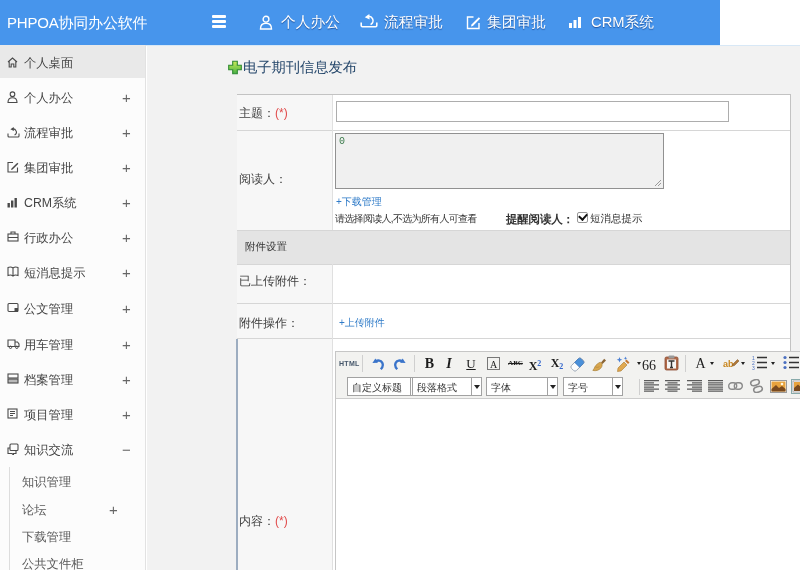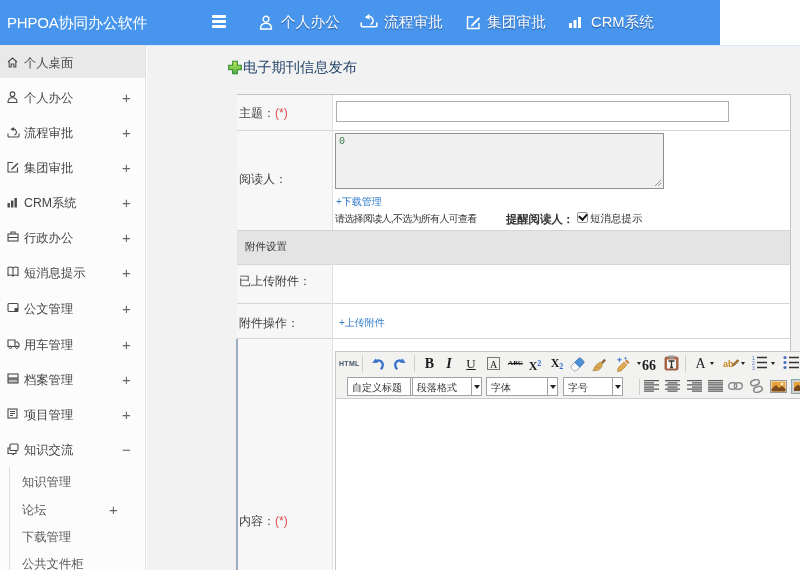--- a/index.html
+++ b/index.html
@@ -273,21 +273,21 @@
     <path d="M9.8 6.2 C10.8 8.2 9.8 10.8 7.4 12.4 C5 14 2.2 13.8 0.8 13.4 C2 12.4 2.2 11 3 9.6 C4 7.8 6.2 6 8.2 5.2 Z" fill="#d9a64e" stroke="#a07a36" stroke-width=".6"></path>
     <path d="M3.2 9.8 C4.4 10.6 6 10.6 7.4 9.6" stroke="#b5883c" stroke-width=".7" fill="none"></path>
   </svg>
 <svg style="position:absolute;left:615px;top:356px" width="17" height="16" viewBox="0 0 17 16">
     <path d="M9 6 L12 9 L6 15 L2.5 15.5 L3 12 Z" fill="#e0a84f" stroke="#a87830" stroke-width=".6"></path>
     <path d="M10 5 L13 8 L14.5 6.5 L11.5 3.5 Z" fill="#c87830"></path>
     <path d="M4.5 1 L5.3 3 L7.3 3.8 L5.3 4.6 L4.5 6.6 L3.7 4.6 L1.7 3.8 L3.7 3 Z" fill="#4a7fd4"></path>
     <path d="M10.5 0.5 L11 1.8 L12.3 2.3 L11 2.8 L10.5 4.1 L10 2.8 L8.7 2.3 L10 1.8 Z" fill="#4a7fd4"></path>
   </svg>
 <div class="arr" style="left:637px;top:362px"></div>
-<div class="tbt ser" style="left:641px;top:354px;width:16px;font-size:14px;font-weight:bold">66</div>
+<div class="tbt ser" style="left:641px;top:354px;width:16px;font-size:14px;font-weight:normal">66</div>
 <svg style="position:absolute;left:664px;top:355px" width="15" height="16" viewBox="0 0 15 16">
     <rect x="1" y="2" width="13" height="13" rx="1.5" fill="#b06a4a" stroke="#8a4a30" stroke-width=".8"></rect>
     <rect x="4.5" y="0.5" width="6" height="3" rx="1" fill="#999"></rect>
     <rect x="3" y="4.5" width="9" height="9" fill="#f5f5f5"></rect>
     <path d="M4.5 6 L10.5 6 M7.5 6 L7.5 12.5 M6 12.5 L9 12.5" stroke="#333" stroke-width="1.4"></path>
   </svg>
 <div class="tsep" style="left:685px"></div>
 <div class="tbt ser" style="left:694px;width:13px;font-size:14px">A</div>
 <div class="arr" style="left:710px;top:362px"></div>
 <svg style="position:absolute;left:723px;top:355px" width="17" height="16" viewBox="0 0 17 16">

